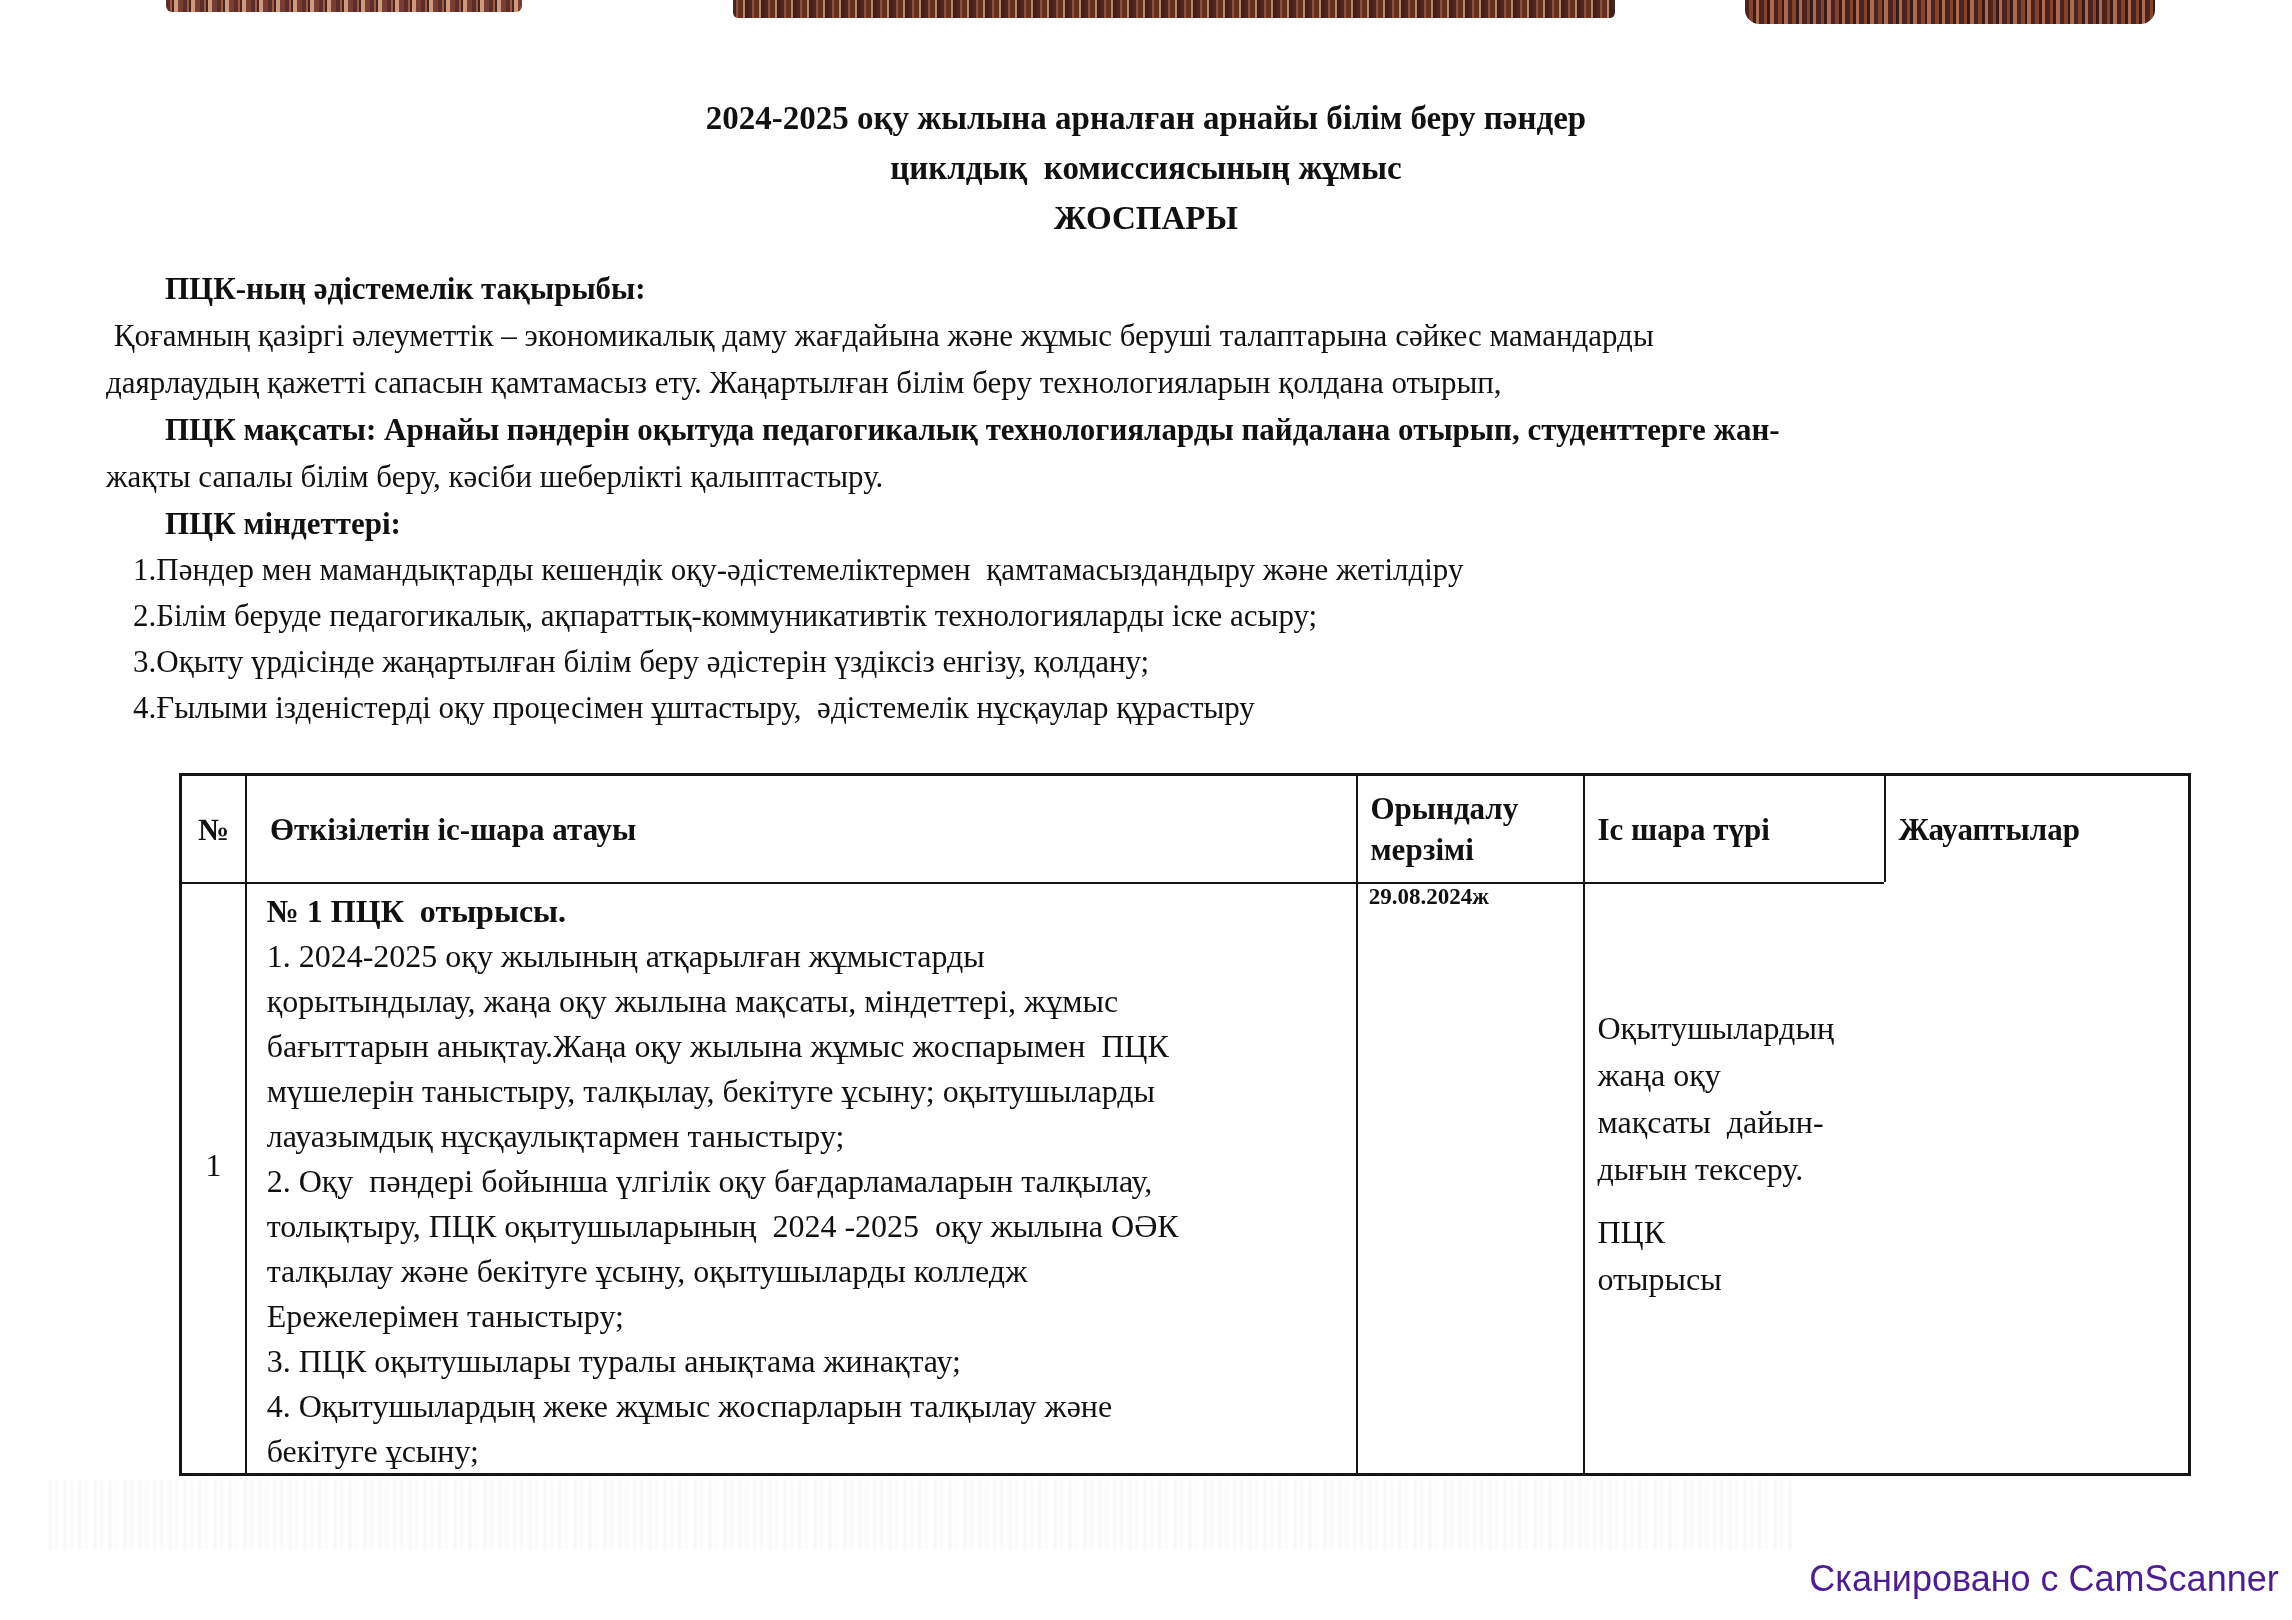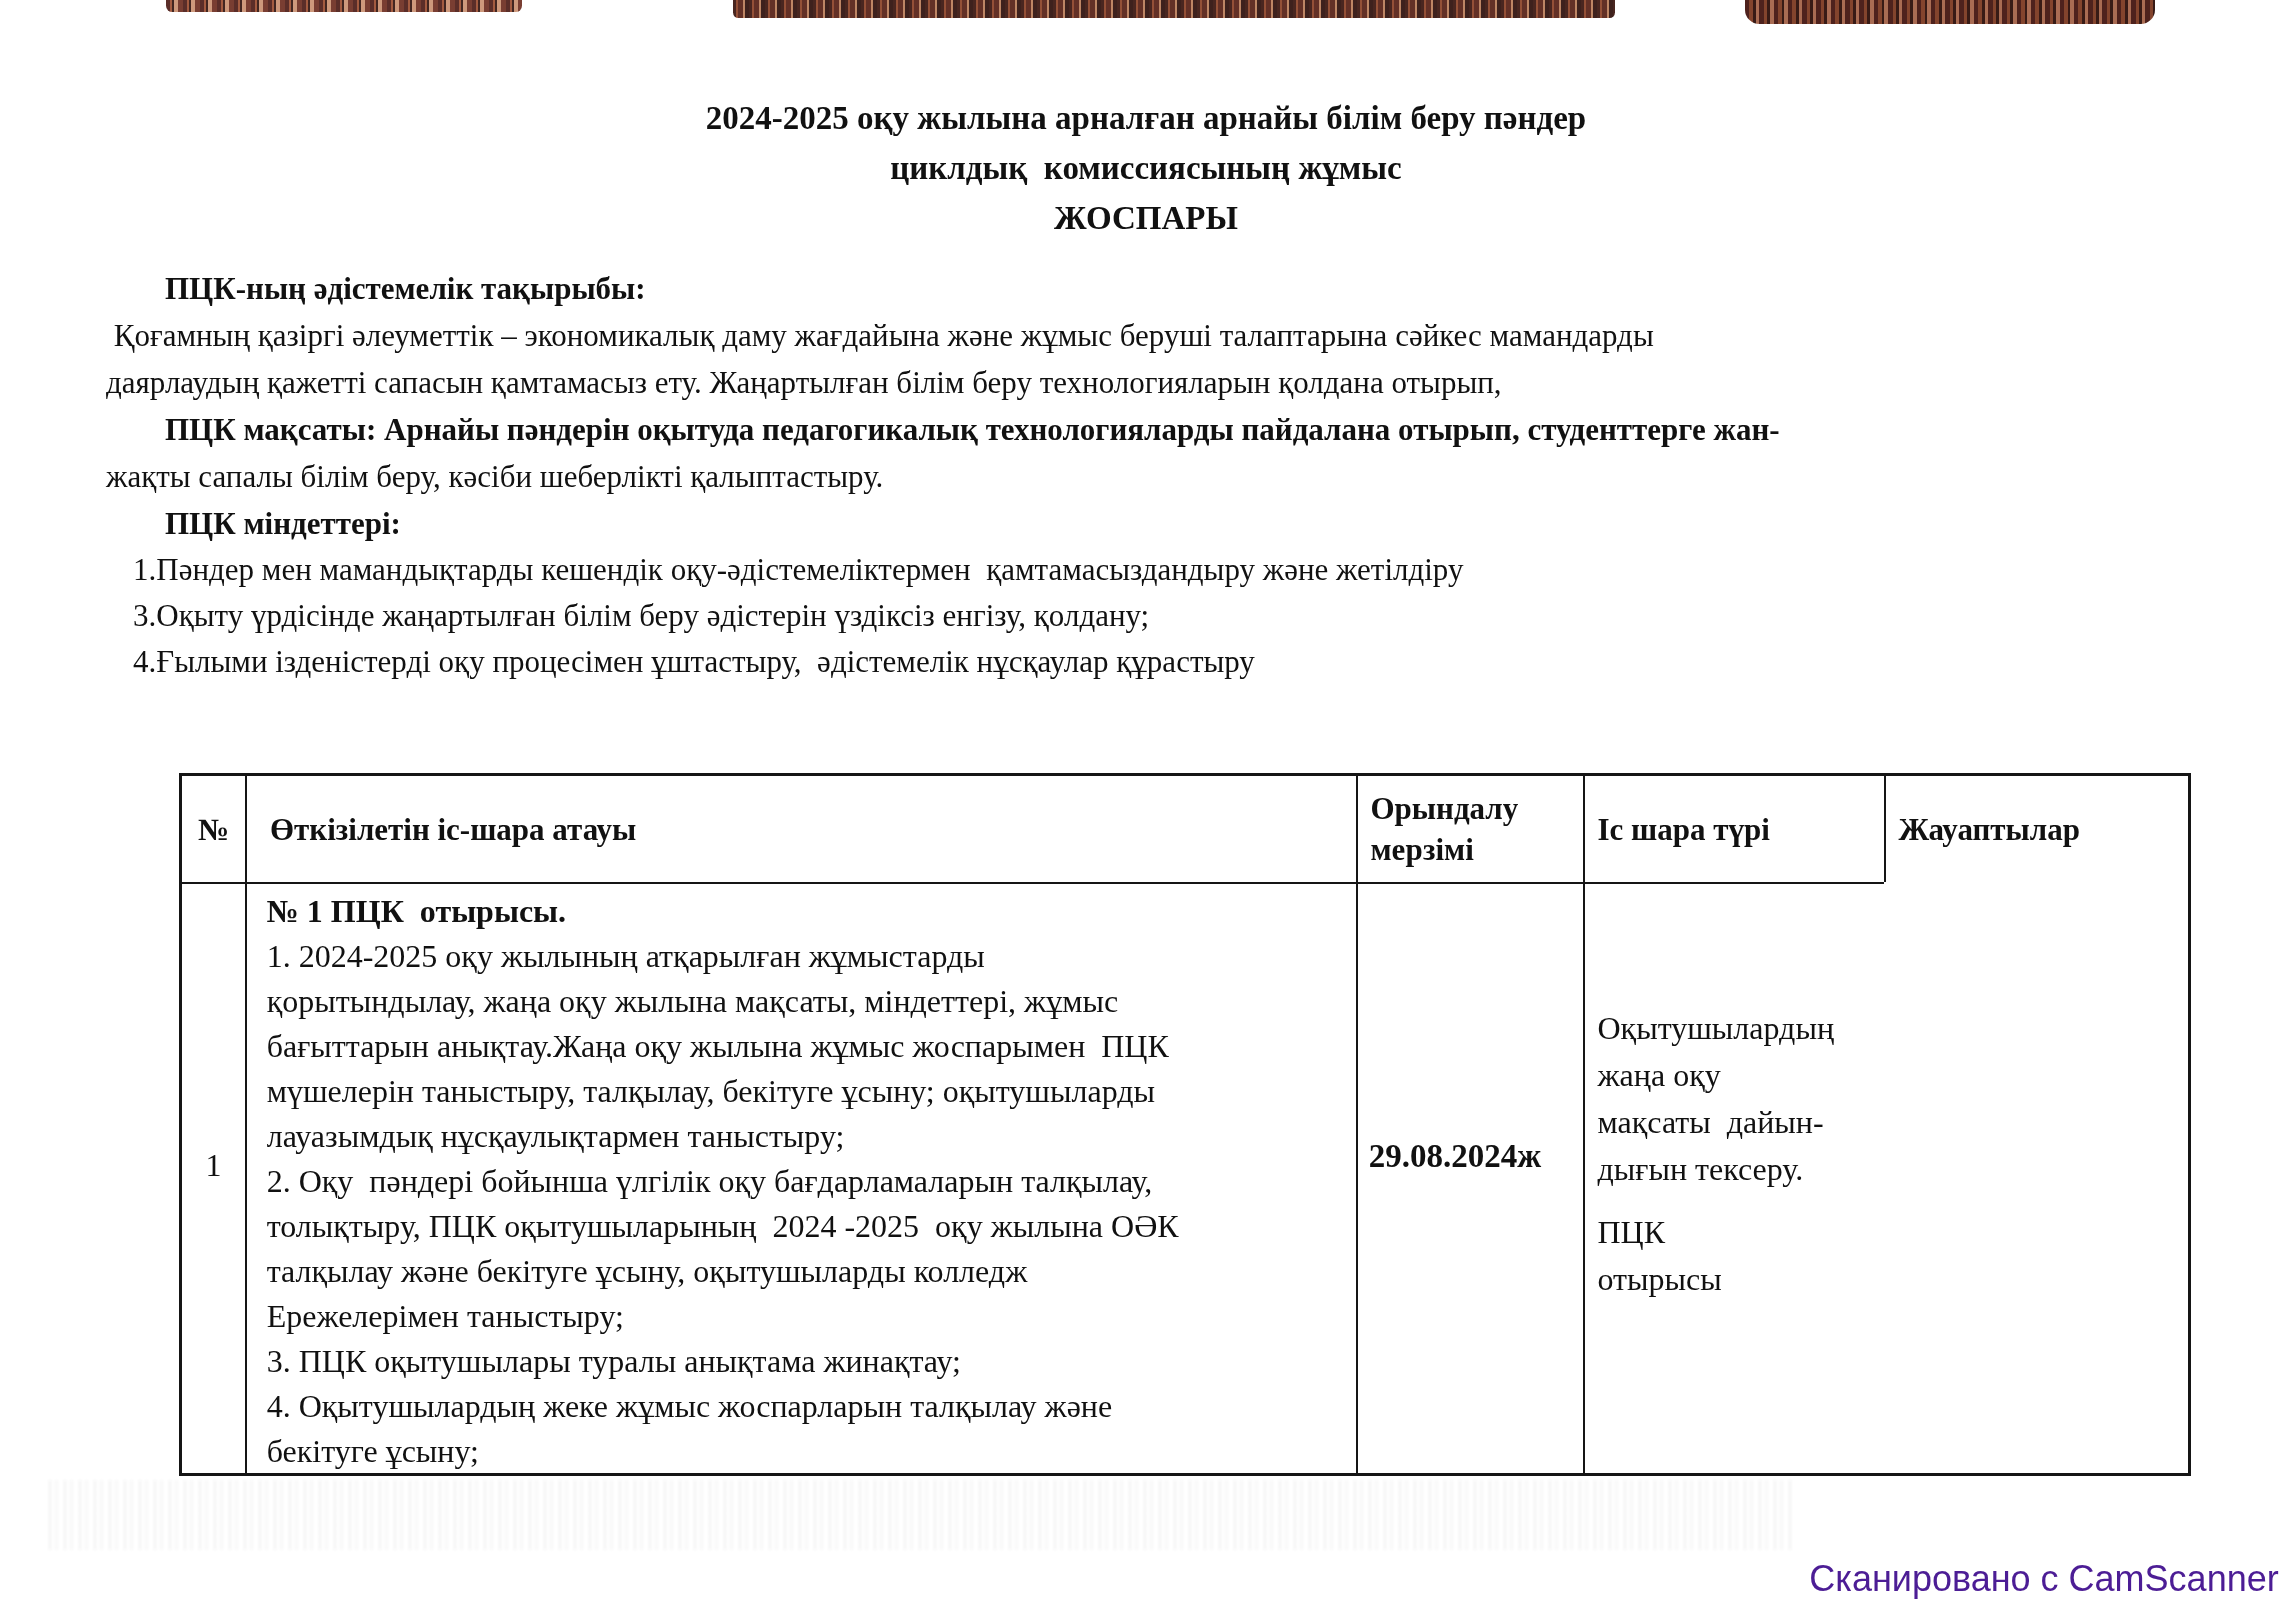--- a/index.html
+++ b/index.html
@@ -103,24 +103,24 @@
 
   .cell-num {
     display: flex; align-items: center; justify-content: center;
     padding-bottom: 27px;
   }
   .cell-activity {
     padding: 5.4px 12.5px 0 19.7px;
     line-height: 45px;
   }
   .cell-date {
-    display: flex; align-items: center;
+    display: flex; 
     padding: 0 0 45px 10.7px;
     font-weight: bold;
-    font-size: 33px;
+    font-size: 23px;
   }
   .cell-type {
     padding: 121px 5.4px 0 12.5px;
     line-height: 47px;
   }
   .cell-resp {
     padding: 97px 5.4px 0 12.5px;
     line-height: 49px;
   }
   .gap-sm { height: 16px; }
@@ -159,20 +159,21 @@
 
   <div class="goal-para">
     <div class="line h-indent"><span class="b">ПЦК мақсаты:</span><span style="font-weight:bold"> Арнайы пәндерін оқытуда педагогикалық технологияларды пайдалана отырып, студенттерге жан-</span></div>
     <div class="line">жақты сапалы білім беру, кәсіби шеберлікті қалыптастыру.</div>
   </div>
 
   <div class="line h-indent">ПЦК міндеттері:</div>
 
   <div class="tasks-items">
       <div class="line">1.Пәндер мен мамандықтарды кешендік оқу-әдістемеліктермен  қамтамасыздандыру және жетілдіру</div>
+      <div class="line">2.Білім беруде педагогикалық, ақпараттық-коммуникативтік технологияларды іске асыру;</div>
       <div class="line">3.Оқыту үрдісінде жаңартылған білім беру әдістерін үздіксіз енгізу, қолдану;</div>
       <div class="line">4.Ғылыми ізденістерді оқу процесімен ұштастыру,  әдістемелік нұсқаулар құрастыру</div>
     </div>
 
 </div>
 
 <div class="ptable">
 
   <div class="cell head-cell head-num first-col">№</div>
   <div class="cell head-cell head-activity">Өткізілетін іс-шара атауы</div>

